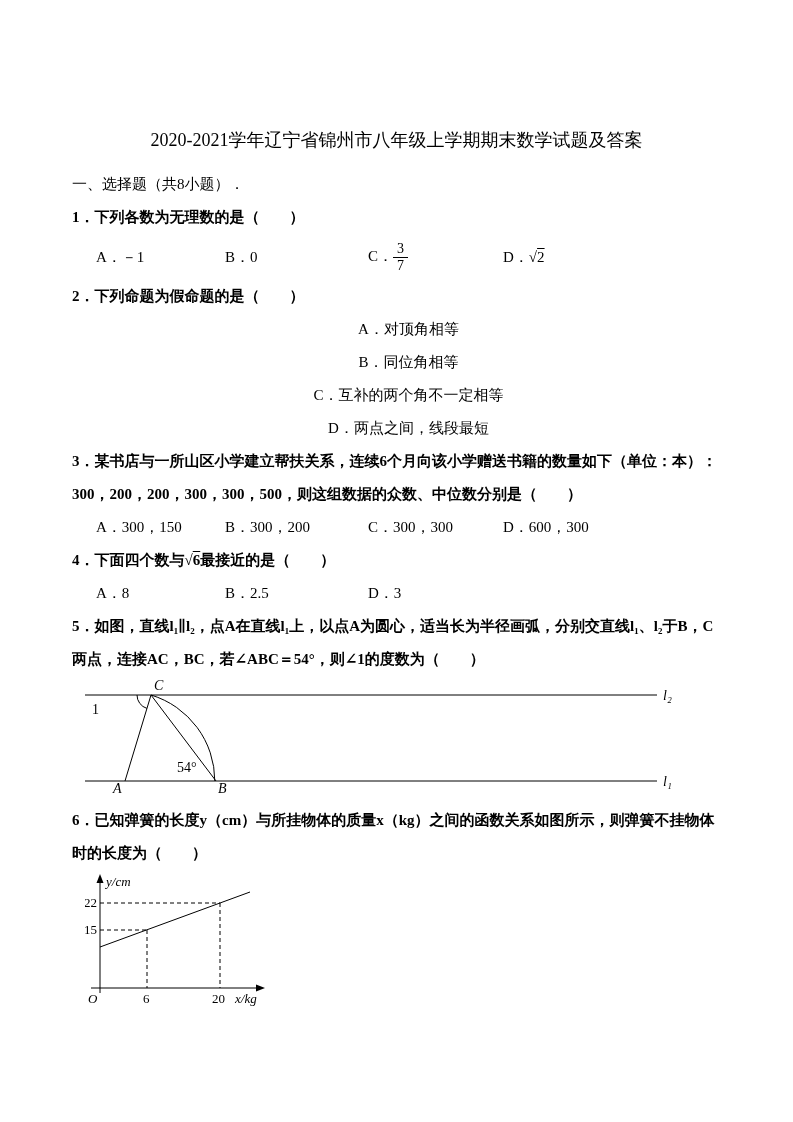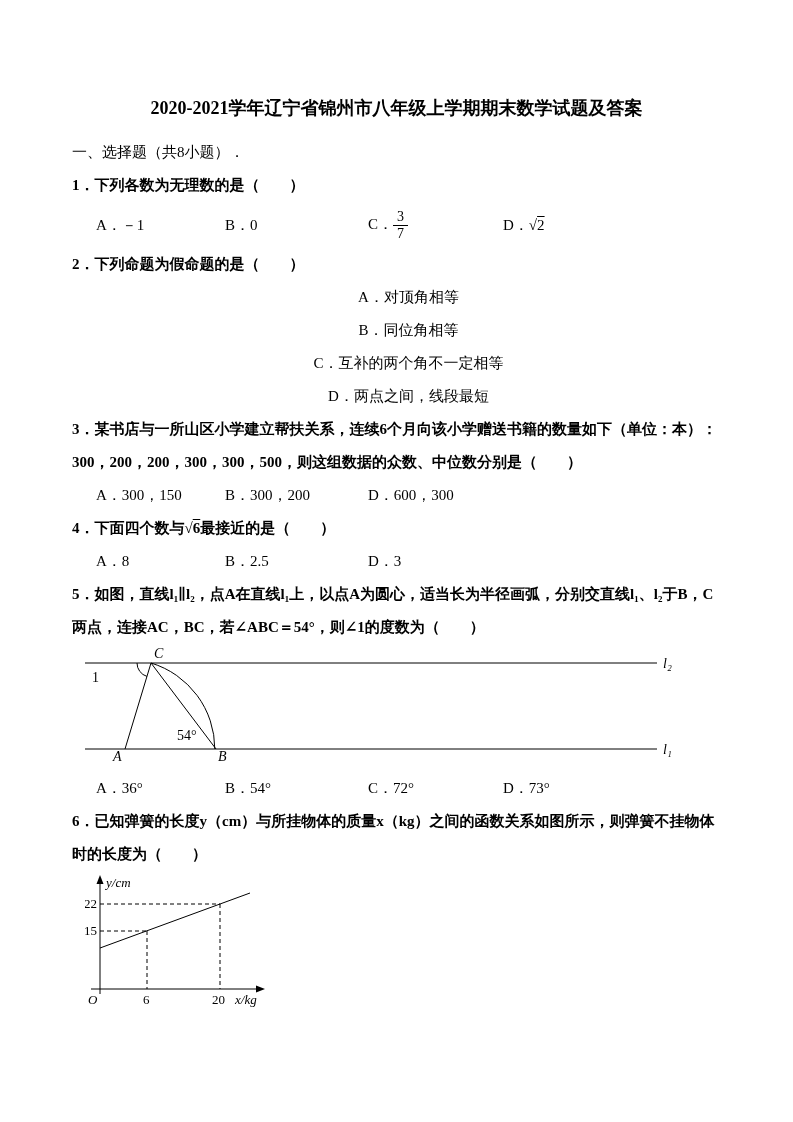--- a/index.html
+++ b/index.html
@@ -4,22 +4,22 @@
 <style>
   * { margin:0; padding:0; box-sizing:border-box; }
   html,body { background:#ffffff; }
   body {
     width:793px; min-height:1122px;
     font-family:"Liberation Serif","DejaVu Serif",serif;
     color:#000; font-size:15px;
   }
   .page { padding:95px 72px 30px 72px; }
   .doc-title {
-    font-size:18px; font-weight:700; text-align:center;
-    margin-bottom:14px; line-height:1.5;
+    font-size:18px; font-weight:400; text-align:center;
+    margin-bottom:14px; line-height:1.5;margin-top:32px;
   }
   .section-heading { line-height:33px; }
   .stem { line-height:33px;font-weight:bold; }
   .options-row {
     display:grid;
     grid-template-columns:129px 143px 135px auto;
     padding-left:24px;
     line-height:33px;
     align-items:center;
   }
@@ -71,20 +71,21 @@
       <span class="opt">C．互补的两个角不一定相等</span>
       <span class="opt">D．两点之间，线段最短</span>
     </div>
   </div>
 
   <div class="q">
     <p class="stem">3．某书店与一所山区小学建立帮扶关系，连续6个月向该小学赠送书籍的数量如下（单位：本）：300，200，200，300，300，500，则这组数据的众数、中位数分别是（　　）</p>
     <div class="options-row">
       <span class="opt">A．300，150</span>
       <span class="opt">B．300，200</span>
+      <span class="opt">C．300，300</span>
       <span class="opt">D．600，300</span>
     </div>
   </div>
 
   <div class="q">
     <p class="stem"><span>4．下面四个数与</span><span class="sqrt-wrap"><span>√</span><span class="radicand">6</span></span><span>最接近的是（　　）</span></p>
     <div class="options-row">
       <span class="opt">A．8</span>
       <span class="opt">B．2.5</span>
       <span class="opt">D．3</span>
@@ -103,26 +104,20 @@
         <path class="ln" d="M 52 16 A 14 14 0 0 0 61.9 29.4"></path>
         <text class="it" x="578" y="21">l₂</text>
         <text class="it" x="578" y="107">l₁</text>
         <text class="it" x="69" y="11">C</text>
         <text class="it" x="28" y="114">A</text>
         <text class="it" x="133" y="114">B</text>
         <text x="7" y="35">1</text>
         <text x="92" y="93">54°</text>
       </svg>
     </div>
-    <div class="options-row">
-      <span class="opt">A．36°</span>
-      <span class="opt">B．54°</span>
-      <span class="opt">C．72°</span>
-      <span class="opt">D．73°</span>
-    </div>
   </div>
 
   <div class="q">
     <p class="stem">6．已知弹簧的长度y（cm）与所挂物体的质量x（kg）之间的函数关系如图所示，则弹簧不挂物体时的长度为（　　）</p>
     <div class="figure">
       <svg class="fig6" width="195" height="142" viewBox="0 0 195 142">
         <line class="ln" x1="15" y1="8" x2="15" y2="120"></line>
         <polygon points="15,1 11.5,10 18.5,10" fill="#000"></polygon>
         <line class="ln" x1="6" y1="115" x2="172" y2="115"></line>
         <polygon points="180,115 171,111.5 171,118.5" fill="#000"></polygon>

